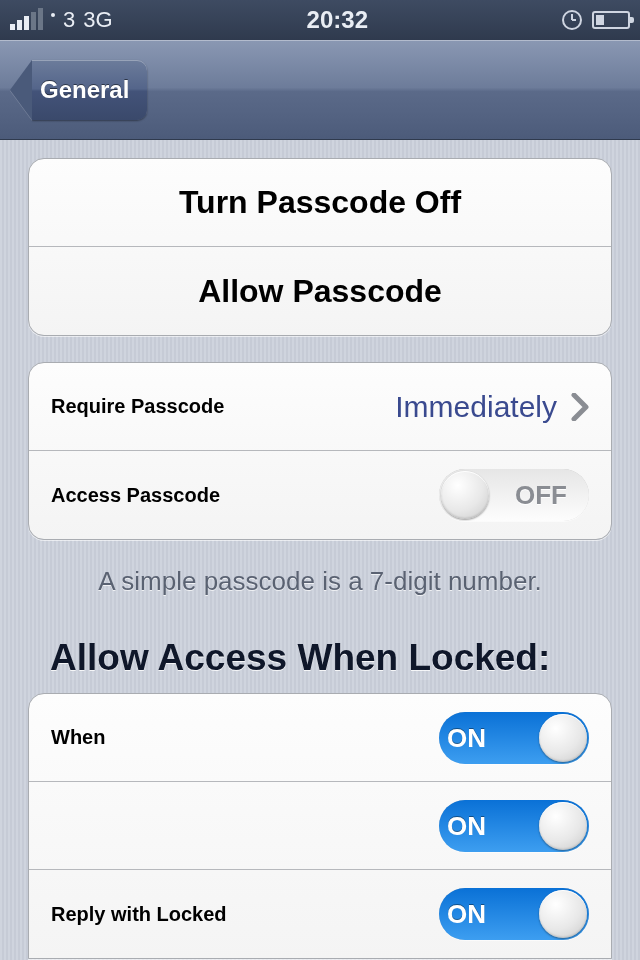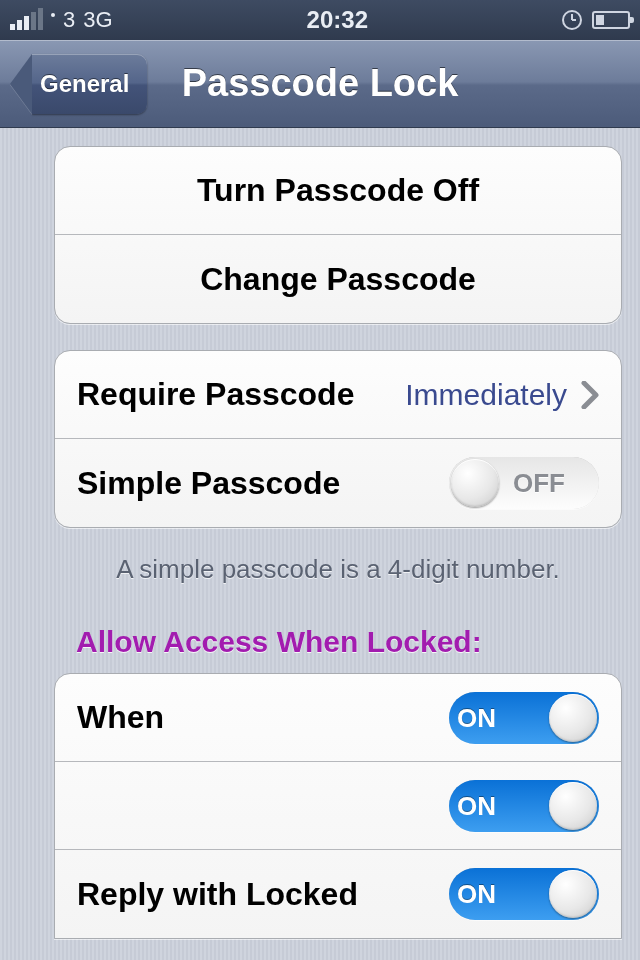--- a/index.html
+++ b/index.html
@@ -30,21 +30,21 @@
     .statusbar .center{flex:1;text-align:center;font-size:24px;font-weight:600;}
     .statusbar .right{display:flex;align-items:center;gap:10px;}
     .clockicon{width:20px;height:20px;border:2px solid #cfd5e1;border-radius:50%;position:relative;}
     .clockicon::before{content:"";position:absolute;left:50%;top:50%;width:2px;height:6px;background:#cfd5e1;transform-origin:bottom;transform:translate(-50%,-100%);}
     .clockicon::after{content:"";position:absolute;left:50%;top:50%;width:2px;height:4px;background:#cfd5e1;transform-origin:bottom;transform:translate(-50%,-100%) rotate(90deg);}
     .battery{width:38px;height:18px;border:2px solid #cfd5e1;border-radius:3px;position:relative;}
     .battery::after{content:"";position:absolute;right:-6px;top:4px;width:4px;height:6px;background:#cfd5e1;border-radius:0 2px 2px 0;}
     .battery .fill{position:absolute;left:2px;top:2px;bottom:2px;width:8px;background:#cfd5e1;}
     
     .navbar{
-      height:88px;
+      height:100px;
       background:linear-gradient(#8a98b3 0%,#6d7c9a 48%,#5b6a89 52%,#4c5b7a 100%);
       border-bottom:1px solid #2f3a4e;
       display:flex;align-items:center;position:relative;
       box-shadow:inset 0 1px 0 rgba(255,255,255,.35);
     }
     .navtitle{
       position:absolute;left:0;right:0;text-align:center;
       font-size:38px;font-weight:bold;color:#fff;
       text-shadow:0 -1px 0 rgba(0,0,0,.55);
       pointer-events:none;
@@ -56,59 +56,59 @@
       filter:drop-shadow(0 1px 0 rgba(255,255,255,.2));
     }
     .backbtn .body{
       height:60px;padding:0 18px 0 8px;display:flex;align-items:center;
       background:linear-gradient(#6c7c9b 0%,#54658a 48%,#435379 52%,#3a496b 100%);
       border-radius:0 10px 10px 0;
       box-shadow:inset 0 1px 0 rgba(255,255,255,.3),0 1px 2px rgba(0,0,0,.4);
       color:#fff;font-size:24px;font-weight:bold;text-shadow:0 -1px 0 rgba(0,0,0,.5);
     }
     
-    .content{padding:18px 18px 0;margin-left:36px;}
+    .content{padding:18px 28px 0;}
     .group{
       background:linear-gradient(#fdfdfd,#f4f4f4);
       border:1px solid #a9acb1;border-radius:16px;overflow:hidden;
       box-shadow:0 1px 0 rgba(255,255,255,.6);
       margin-bottom:26px;
     }
     .row{
       min-height:88px;border-bottom:1px solid #b6b8bc;
       display:flex;align-items:center;padding:0 22px;position:relative;
     }
     .group .row:last-child{border-bottom:none;}
     .row.center{justify-content:center;}
-    .row .label{font-size:32px;font-weight:bold;color:#000;}
+    .row .label{font-size:20px;font-weight:bold;color:#000;}
     .row.center .label{font-size:32px;}
     .row .value{margin-left:auto;font-size:30px;color:#3a4a8f;}
     .chevron{margin-left:14px;color:#8a8d93;}
     .chevron svg{display:block;}
     .footer{
       text-align:center;color:#5a6272;font-size:26px;
       text-shadow:0 1px 0 rgba(255,255,255,.7);padding:0 12px 30px;
     }
     .sectionhead{
-      color:#a21caf;font-size:30px;font-weight:bold;
+      color:#0f172a;font-size:37px;font-weight:bold;
       text-shadow:0 1px 0 rgba(255,255,255,.8);
       padding:10px 22px 14px;
     }
     
     .switch{
       margin-left:auto;width:150px;height:52px;border-radius:26px;position:relative;
       box-shadow:inset 0 1px 4px rgba(0,0,0,.35),0 1px 0 rgba(255,255,255,.6);
       overflow:hidden;
     }
     .switch .track{position:absolute;inset:0;display:flex;align-items:center;}
     .switch.on .track{background:linear-gradient(#0a71d6,#3d9ef0);}
     .switch.off .track{background:linear-gradient(#e6e6e6,#fdfdfd);}
     .switch .txt{font-size:26px;font-weight:bold;position:absolute;top:50%;transform:translateY(-50%);}
     .switch.on .txt{color:#fff;text-shadow:0 -1px 0 rgba(0,0,0,.4);left:8px;}
-    .switch.off .txt{color:#8a8d93;text-shadow:0 1px 0 #fff;right:34px;}
+    .switch.off .txt{color:#8a8d93;text-shadow:0 1px 0 #fff;right:22px;}
     .switch .knob{
       position:absolute;top:2px;width:48px;height:48px;border-radius:50%;
       background:radial-gradient(circle at 35% 30%,#ffffff 0%,#e8e8e8 55%,#c9c9c9 100%);
       box-shadow:0 1px 2px rgba(0,0,0,.4),inset 0 1px 0 rgba(255,255,255,.9),inset 0 -1px 2px rgba(0,0,0,.15);
     }
     .switch.on .knob{right:2px;}
     .switch.off .knob{left:2px;}
     .group.last{margin-bottom:0;border-bottom-left-radius:0;border-bottom-right-radius:0;}
   </style>
 </head>
@@ -134,54 +134,53 @@
         <div class="fill"></div>
       </div>
   </div>
 </div>
 
 <div class="navbar">
   <div class="backbtn">
     <div class="arrow"></div>
     <div class="body">General</div>
   </div>
-  <div class="navtitle">Passcode Lock</div>
 </div>
 
 <div class="content">
   <div class="group">
     <div class="row center">
       <span class="label">Turn Passcode Off</span>
     </div>
     <div class="row center">
-      <span class="label">Change Passcode</span>
+      <span class="label">Allow Passcode</span>
     </div>
   </div>
 
   <div class="group">
     <div class="row">
       <span class="label">Require Passcode</span>
       <span class="value">Immediately</span>
       <span class="chevron">
         <svg width="18" height="28" viewBox="0 0 18 28">
             <path d="M3 2 L15 14 L3 26" stroke="#8a8d93" stroke-width="5" fill="none" stroke-linecap="round" stroke-linejoin="round"></path>
           </svg>
       </span>
     </div>
     <div class="row">
-      <span class="label">Simple Passcode</span>
+      <span class="label">Access Passcode</span>
       <div class="switch off">
         <div class="track"></div>
         <span class="txt">OFF</span>
         <div class="knob"></div>
       </div>
     </div>
   </div>
 
-  <div class="footer">A simple passcode is a 4-digit number.</div>
+  <div class="footer">A simple passcode is a 7-digit number.</div>
 
   <div class="sectionhead">Allow Access When Locked:</div>
 
   <div class="group last">
     <div class="row">
       <span class="label">When</span>
       <div class="switch on">
         <div class="track"></div>
         <span class="txt">ON</span>
         <div class="knob"></div>

